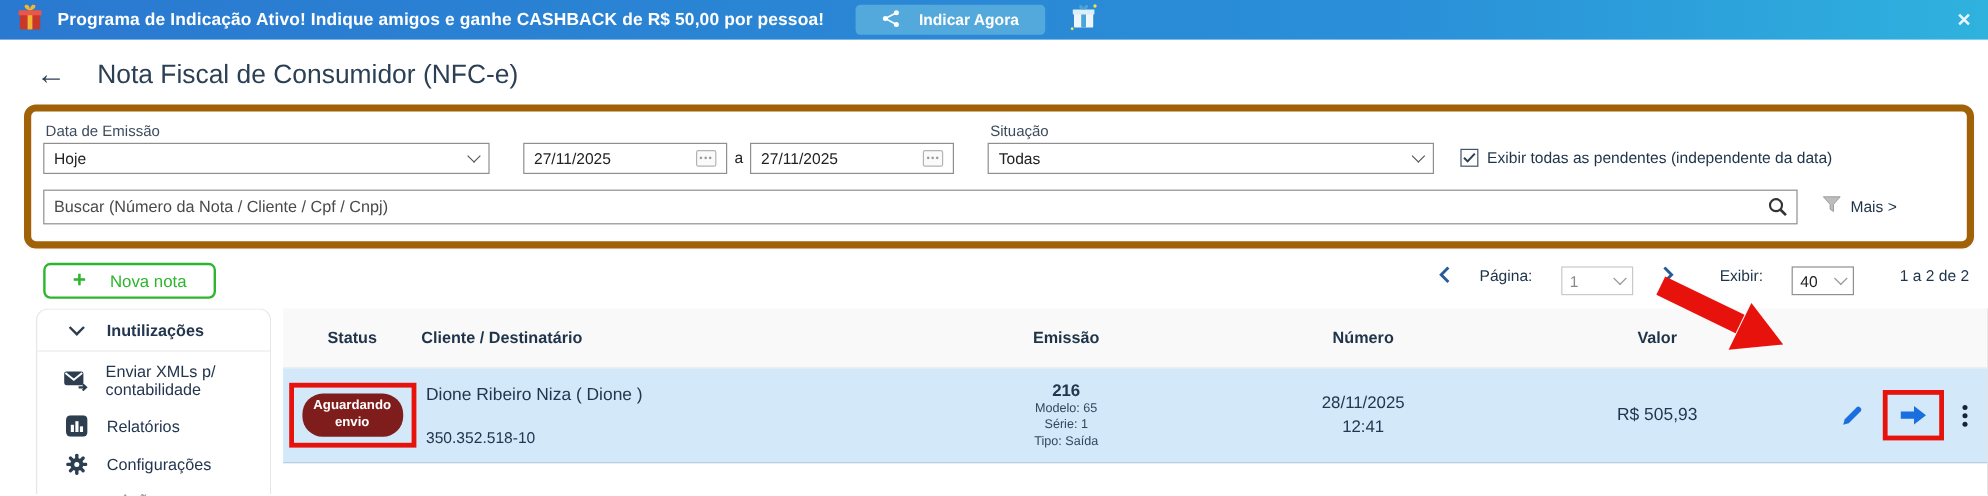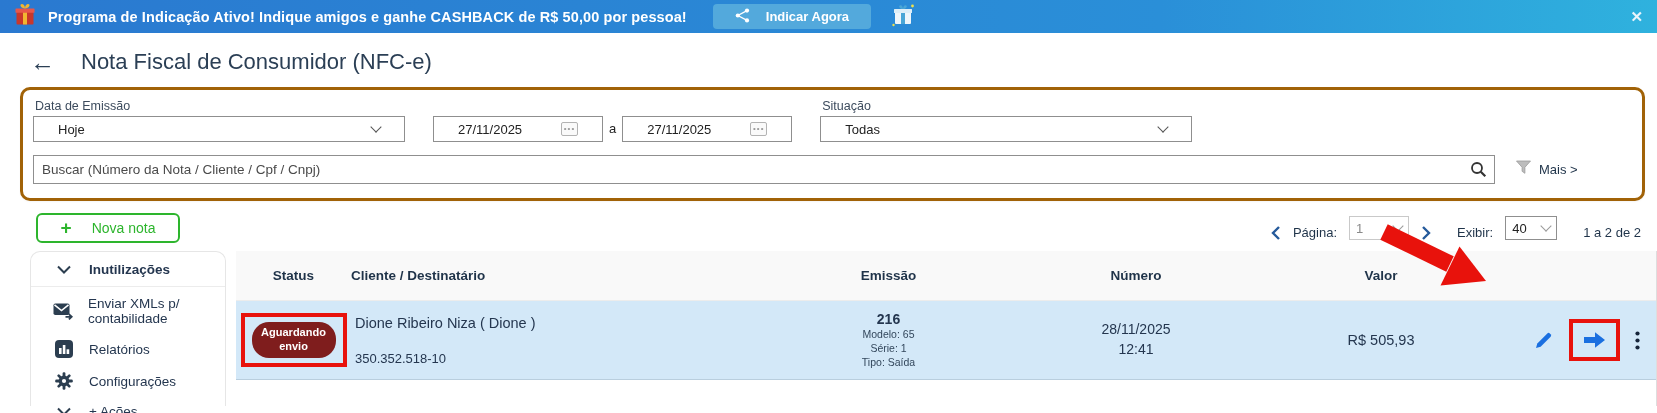--- a/index.html
+++ b/index.html
@@ -15,26 +15,26 @@
     gap:16px; cursor:pointer; font-family:inherit; }
   .banner-gift2 { margin-left:8px; }
   .banner-close { margin-left:auto; color:#eaf4fb; font-size:15px; font-weight:bold; cursor:pointer; }
 
   
   .page-header { display:flex; align-items:center; gap:26px; padding:16px 0 12px 30px; }
   .back-arrow { font-size:25px; line-height:20px; color:#2b3f55; cursor:pointer; }
   .page-title { font-size:22px; color:#2b3f55; font-weight:500; }
 
   
-  .filter-card { margin:0 12px 0 20px; border:3px solid #a16207; border-radius:10px;
+  .filter-card { margin:0 12px 0 20px; border:6px solid #a16207; border-radius:10px;
     padding:7px 10px 14px 10px; background:#fff; box-shadow:0 1px 2px rgba(0,0,0,.04); }
   .f-label { font-size:12.5px; color:#3c4b5d; margin:2px 0 3px 2px; }
   .filter-row1 { display:flex; align-items:flex-end; }
   .sel, .date-inp { height:26px; border:1px solid #8f8f8f; background:#fff; display:flex;
-    align-items:center; justify-content:space-between; padding:0 24px; font-size:13px; color:#222;
+    align-items:center; justify-content:space-between; padding:0 8px; font-size:13px; color:#222;
     cursor:pointer; }
   .chev { width:8px; height:8px; border-right:1.6px solid #555; border-bottom:1.6px solid #555;
     transform:rotate(45deg); margin-top:-4px; }
   .grp-date { width:372px; }
   .date-inp { width:170px; margin-left:28px; }
   .between { font-size:13px; margin:0 6px 6px 6px; color:#222; }
   .date-inp + .between + .date-inp { margin-left:0; }
   .cal { width:17px; height:14px; border:1px solid #b3b3b3; border-radius:2px; background:#fafafa;
     display:flex; align-items:center; justify-content:center; font-size:8px; color:#9a9a9a;
     line-height:0; letter-spacing:1px; }
@@ -52,21 +52,21 @@
   .more-wrap { display:flex; align-items:center; gap:7px; margin-left:20px; cursor:pointer; }
   .more-label { font-size:13px; color:#1f3349; }
 
   
   .toolbar-row { display:flex; align-items:center; justify-content:space-between;
     padding:12px 16px 8px 36px; }
   .new-note-btn { width:144px; height:30px; border:2px solid #2db52d; border-radius:6px;
     background:#fff; color:#2db52d; font-size:14px; display:flex; align-items:center;
     justify-content:center; gap:20px; cursor:pointer; font-family:inherit; }
   .new-note-plus { font-size:19px; font-weight:bold; }
-  .pager { display:flex; align-items:flex-end; gap:12px; font-size:13px; color:#1f3349; }
+  .pager { display:flex; align-items:flex-start; gap:24px; font-size:13px; color:#1f3349; }
   .pg-chev { cursor:pointer; display:flex; }
   .pg-sel { height:24px; border:1px solid #c9c9c9; display:flex; align-items:center;
     justify-content:space-between; padding:0 6px; cursor:pointer; color:#8a8a8a; }
   .pg-sel.page { width:60px; }
   .pg-sel.show { width:52px; border-color:#8f8f8f; color:#222; }
   .pg-sel .chev { border-color:#9a9a9a; }
   .pg-range { margin-left:14px; }
 
   
   .content { display:flex; margin-left:30px; height:155px; }
@@ -164,20 +164,28 @@
       <span>27/11/2025</span>
       <span class="cal">•••</span>
     </div>
     <div class="grp-sit">
       <div class="f-label">Situação</div>
       <div class="sel">
         <span>Todas</span>
         <span class="chev"></span>
       </div>
     </div>
+    <div class="chk-wrap">
+      <span class="chk-box">
+        <svg width="11" height="9" viewBox="0 0 11 9">
+            <polyline points="1,4.5 4,7.5 10,1" fill="none" stroke="#2c3e50" stroke-width="1.7"></polyline>
+          </svg>
+      </span>
+      <span class="chk-label">Exibir todas as pendentes (independente da data)</span>
+    </div>
   </div>
   <div class="filter-row2">
     <div class="search-wrap">
       <input class="search-input" value="" placeholder="Buscar (Número da Nota / Cliente / Cpf / Cnpj)" style="">
       <span class="search-ico">
         <svg width="17" height="17" viewBox="0 0 17 17">
             <circle cx="7" cy="7" r="5" fill="none" stroke="#333" stroke-width="1.8"></circle>
             <line x1="10.8" y1="10.8" x2="15.3" y2="15.3" stroke="#333" stroke-width="2.2"></line>
           </svg>
       </span>

